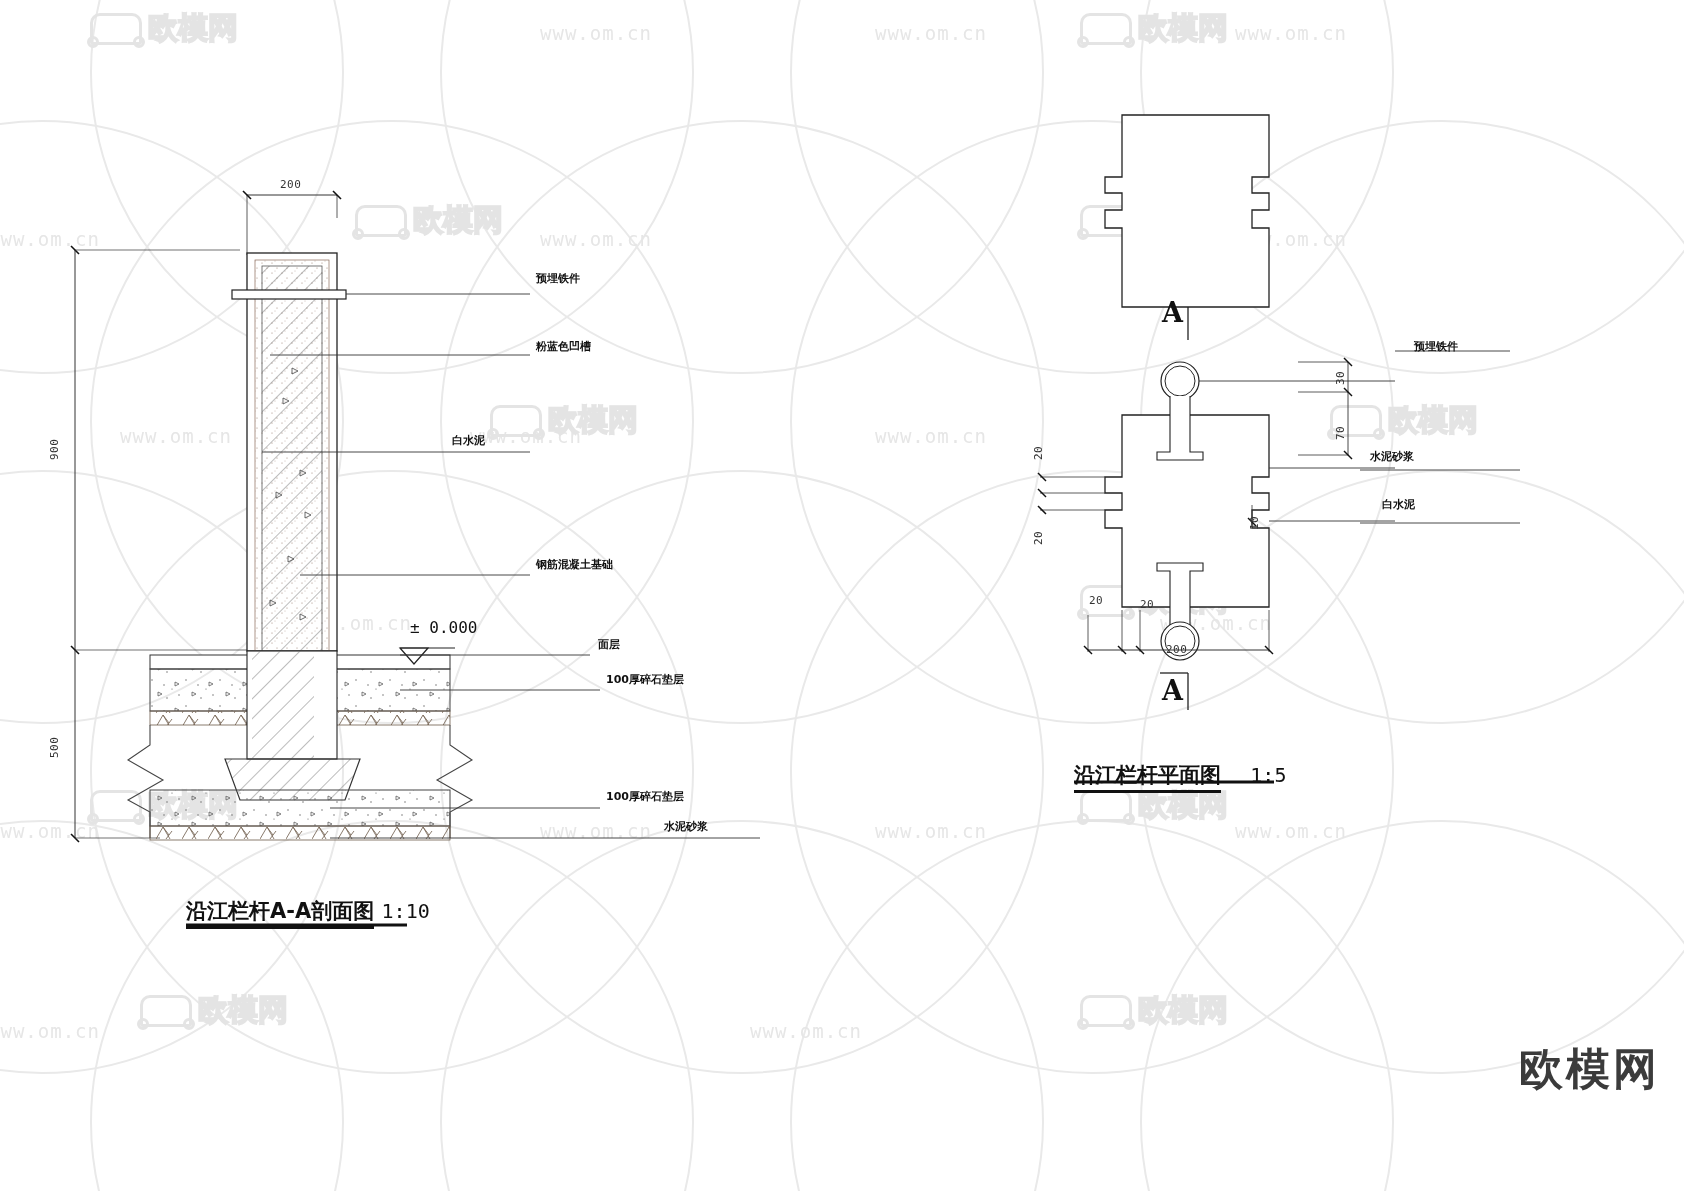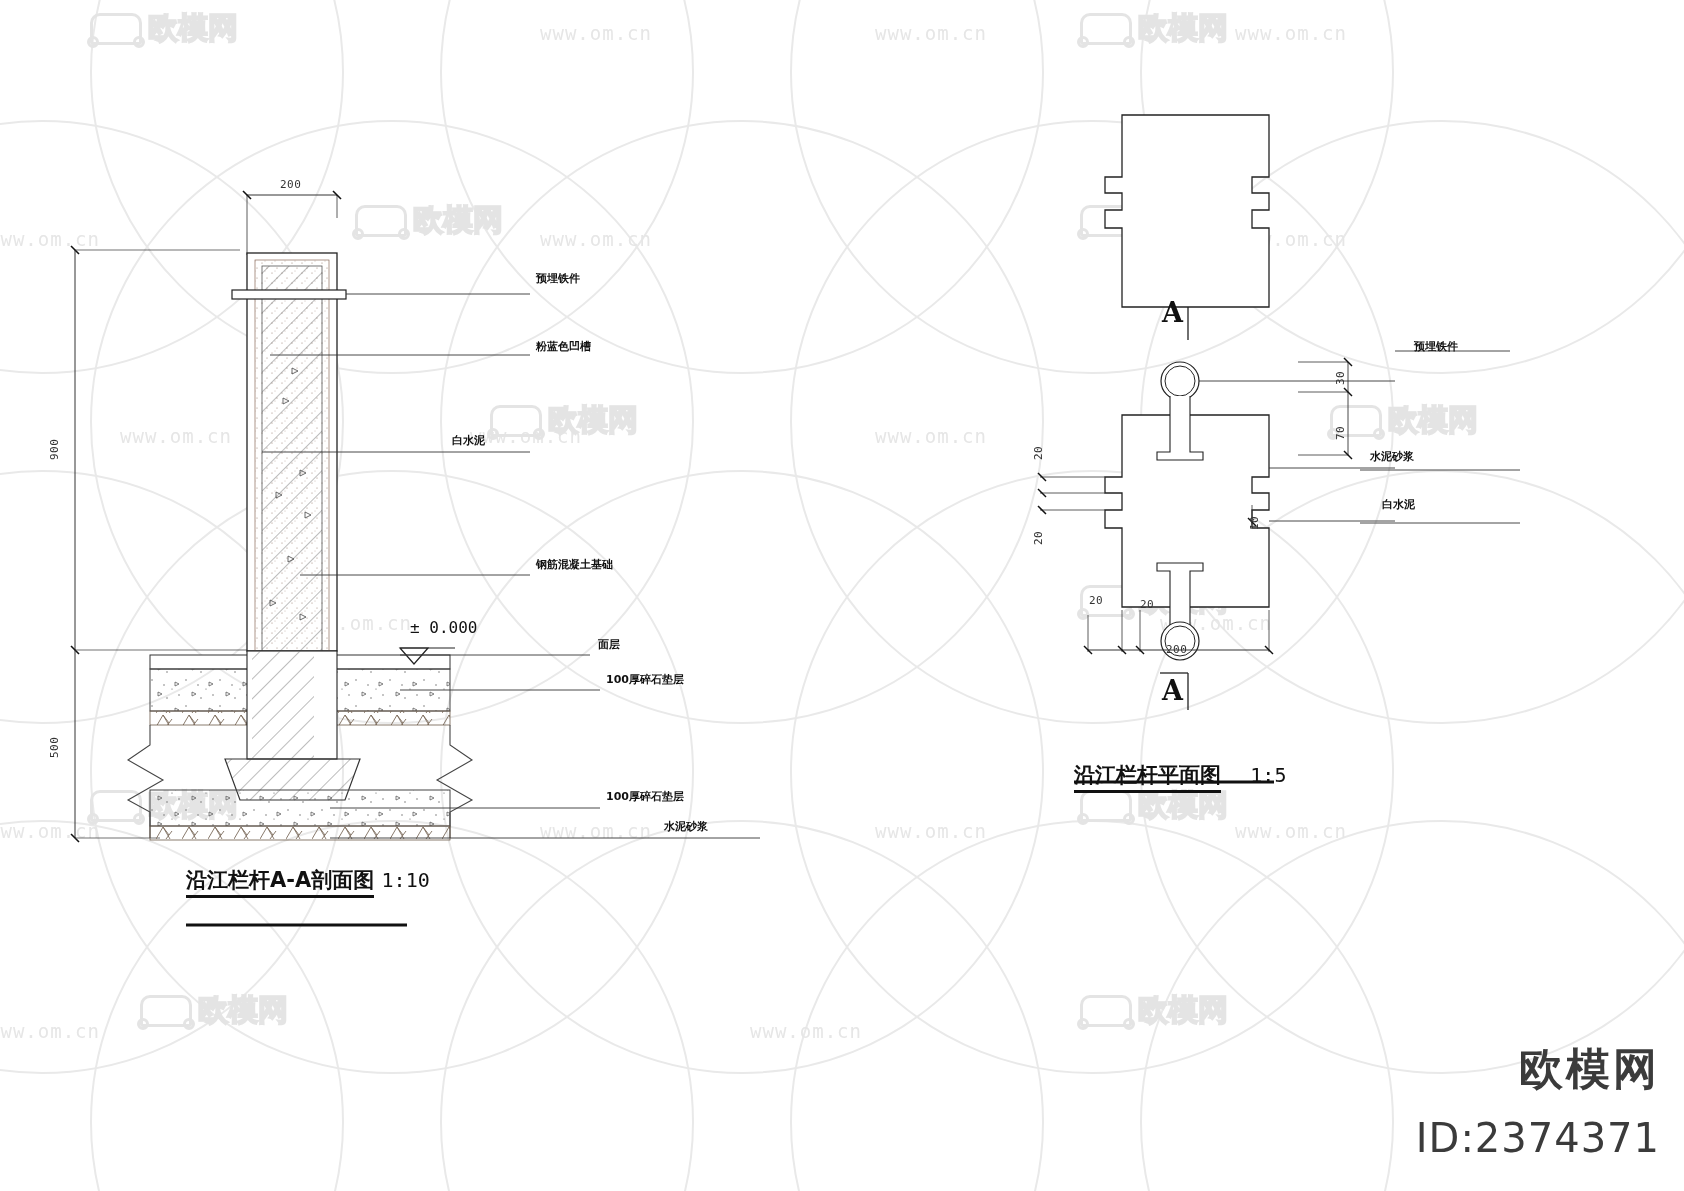--- a/index.html
+++ b/index.html
@@ -362,21 +362,21 @@
     <div class="lbl" style="left:536px;top:339px;">粉蓝色凹槽</div>
     <div class="lbl" style="left:452px;top:433px;">白水泥</div>
     <div class="lbl" style="left:536px;top:557px;">钢筋混凝土基础</div>
     <div class="lbl" style="left:598px;top:637px;">面层</div>
     <div class="lbl" style="left:606px;top:672px;">100厚碎石垫层</div>
     <div class="lbl" style="left:606px;top:789px;">100厚碎石垫层</div>
     <div class="lbl" style="left:664px;top:819px;">水泥砂浆</div>
 
     <div class="lbl" style="left:410px;top:618px;font-size:16px;font-family:'DejaVu Sans Mono','Liberation Mono',monospace;font-weight:normal;">± 0.000</div>
 
-    <div class="title" style="left:186px;top:866px;">
+    <div class="title" style="left:186px;top:897px;">
       <span class="u">沿江栏杆A-A剖面图</span>
       <span class="scale">1:10</span>
     </div>
 
     <div class="secmark" style="left:1162px;top:297px;">A</div>
     <div class="secmark" style="left:1162px;top:675px;">A</div>
 
     <div class="dim rot" style="left:1032px;top:460px;">20</div>
     <div class="dim rot" style="left:1032px;top:545px;">20</div>
     <div class="dim" style="left:1089px;top:594px;">20</div>
@@ -390,15 +390,14 @@
     <div class="lbl" style="left:1370px;top:449px;">水泥砂浆</div>
     <div class="lbl" style="left:1382px;top:497px;">白水泥</div>
 
     <div class="title" style="left:1074px;top:753px;margin-top:8px;">
       <span class="u">沿江栏杆平面图</span>
       <span class="scale" style="margin-left:22px;">1:5</span>
     </div>
   </div>
 
   <div class="brand">欧模网</div>
-  <div class="brand-id">ID:2374371</div>
 
 </div>
 
 </body></html>

